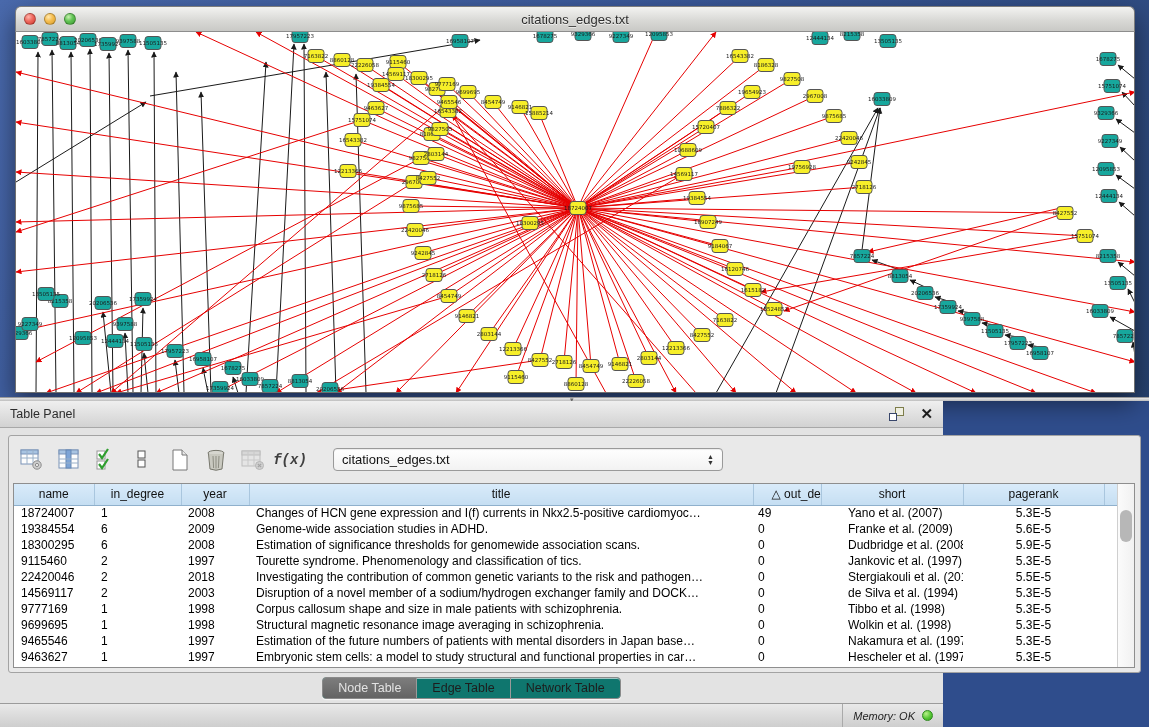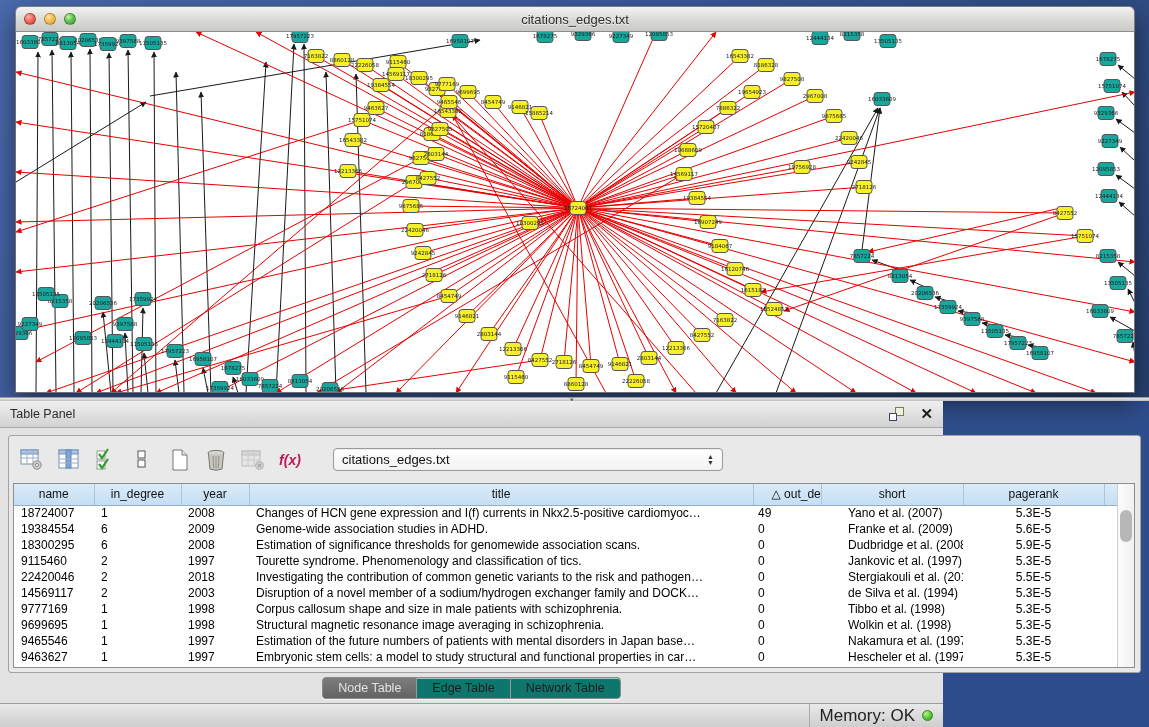--- a/index.html
+++ b/index.html
@@ -36,21 +36,21 @@
   .panel-header .spacer{flex:1;}
   .float-ic{width:15px;height:14px;position:relative;margin-right:16px;}
   .float-ic .b{position:absolute;right:0;top:0;width:9px;height:9px;border:1px solid #7d7d4a;background:#efefe2;}
   .float-ic .f{position:absolute;left:0;bottom:0;width:8px;height:8px;border:1px solid #38466b;background:#fff;}
   .close-x{font-size:15px;font-weight:bold;color:#1c1c1c;line-height:14px;cursor:default;}
 
   .group{position:absolute;left:8px;top:34px;width:1133px;height:238px;
     border:1px solid #a3a3a3;border-radius:3px;background:#e9e9e9;}
   .toolbar{height:47px;display:flex;align-items:center;padding-left:10px;gap:13px;}
   .tb-ic{width:24px;height:24px;display:flex;align-items:center;justify-content:center;}
-  .fx{font-size:14px;color:#be185d;font-family:Liberation Sans, sans-serif;font-style:italic;font-weight:bold;letter-spacing:0;}
+  .fx{font-size:14px;color:#404040;font-family:Liberation Mono, monospace;font-style:italic;font-weight:bold;letter-spacing:0;}
   .combo{margin-left:18px;width:390px;height:23px;border:1px solid #9a9a9a;border-radius:4px;
     background:linear-gradient(#ffffff,#f2f2f2);display:flex;align-items:center;padding:0 8px;
     box-shadow:inset 0 1px 1px rgba(0,0,0,.08);}
   .combo .val{flex:1;font-size:13px;color:#111;}
   .combo .arrows{display:flex;flex-direction:column;font-size:7px;line-height:5.5px;color:#333;}
 
   .table-wrap{position:absolute;left:4px;right:5px;top:47px;bottom:4px;background:#fff;
     border:1px solid #8e8e8e;display:flex;overflow:hidden;}
   .grid-area{flex:1;overflow:hidden;}
   table.grid{border-collapse:collapse;table-layout:fixed;width:1107px;}
@@ -70,21 +70,21 @@
     box-shadow:0 1px 1px rgba(255,255,255,.7), inset 0 1px 0 rgba(255,255,255,.6);}
   .seg button{appearance:none;border:none;background:transparent;border-right:1px solid #9a9a9a;
     padding:2px 15px;font-size:12.5px;color:#1d1d1d;font-family:inherit;height:20px;line-height:15px;}
   .seg button:last-child{border-right:none;}
   .seg button.sel{background:linear-gradient(#7d7d7d,#636363);color:#e3e3e3;}
 
   .status-bar{position:absolute;left:0;right:0;bottom:0;height:24px;
     background:linear-gradient(#e9e9e9,#cecece);border-top:1px solid #9b9b9b;
     display:flex;align-items:center;justify-content:flex-end;}
   .mem{display:flex;align-items:center;gap:7px;height:100%;padding:0 10px;border-left:1px solid #aaa;}
-  .mem span{font-size:17px;color:#1f1f1f;}
+  .mem span{font-size:11px;color:#1f1f1f;font-style:italic;}
   .dot{width:11px;height:11px;border-radius:50%;border:1px solid #2e8a1e;
     background:radial-gradient(circle at 35% 30%,#b9f08a,#55c633 55%,#35a01d);}
 </style>
 </head>
 <body>
 
 <div class="desktop">
   <div class="mac-window">
     <div class="titlebar">
       <span class="tl red"></span>

